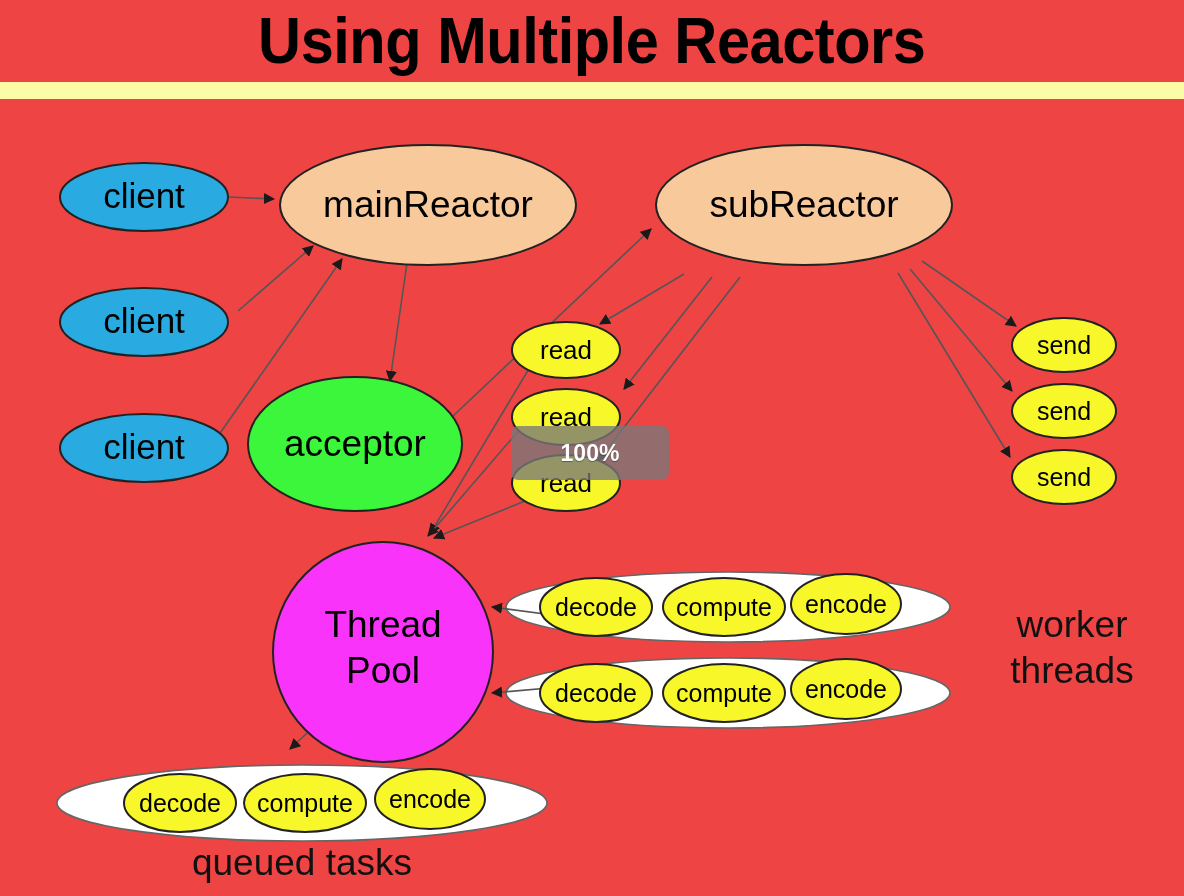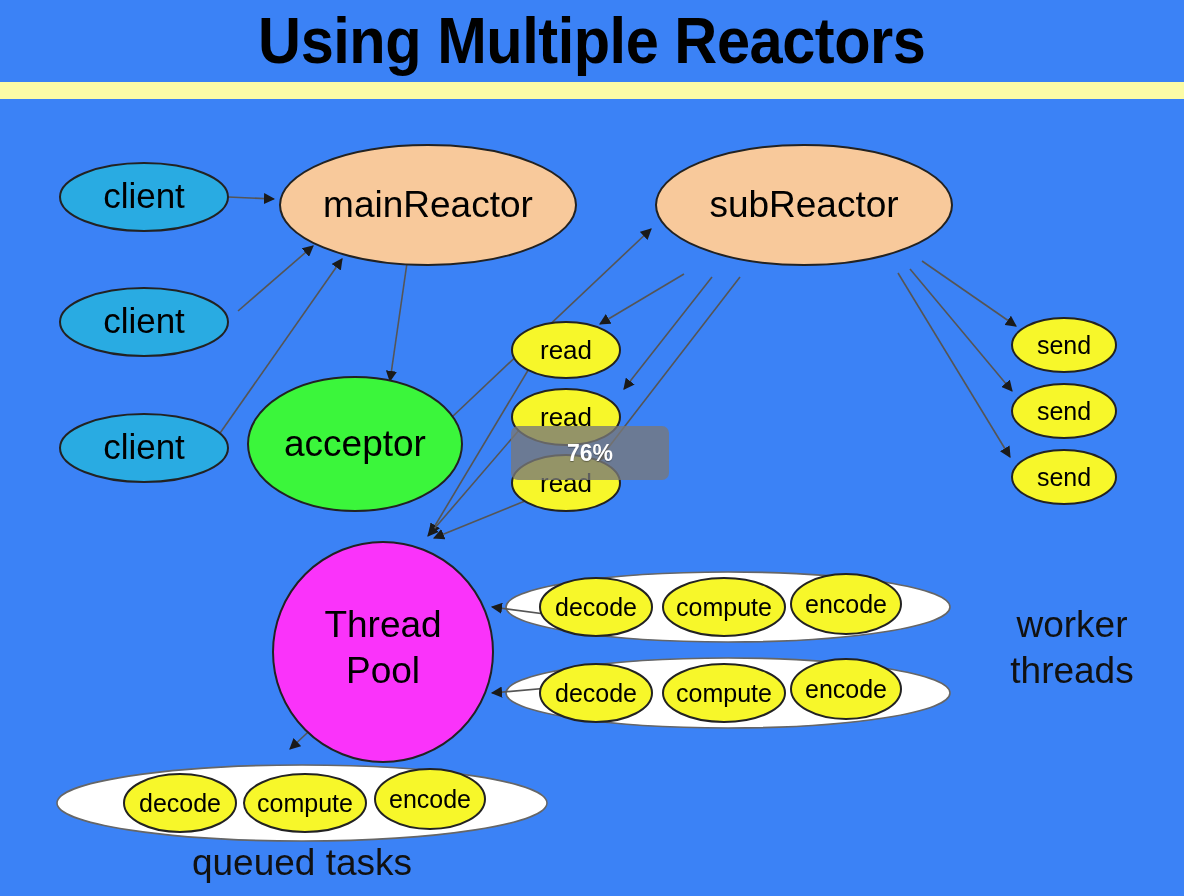--- a/index.html
+++ b/index.html
@@ -11,21 +11,21 @@
     width: 1184px;
     height: 896px;
     font-family: "Liberation Sans", sans-serif;
     overflow: hidden;
     position: relative;
   }
   #slide {
     position: relative;
     width: 1184px;
     height: 896px;
-    background: #3b82f6;
+    background: #ef4444;
   }
   .title-wrap {
     position: absolute;
     left: 0; top: 0;
     width: 1184px;
     height: 82px;
     display: flex;
     align-items: center;
     justify-content: center;
   }
@@ -267,15 +267,15 @@
       <g>
         <ellipse cx="430" cy="700" rx="55" ry="30" fill="#f7f72a" stroke="#222222" stroke-width="2"></ellipse>
         <text class="node-label" x="430" y="702" font-size="25">encode</text>
       </g>
     </g>
 
     <text class="plain-label" x="302" y="766" font-size="37">queued tasks</text>
   </svg>
 
   <div class="zoom-badge-box"></div>
-  <div class="zoom-badge-text">76%</div>
+  <div class="zoom-badge-text">100%</div>
 
 </div>
 
 </body></html>

